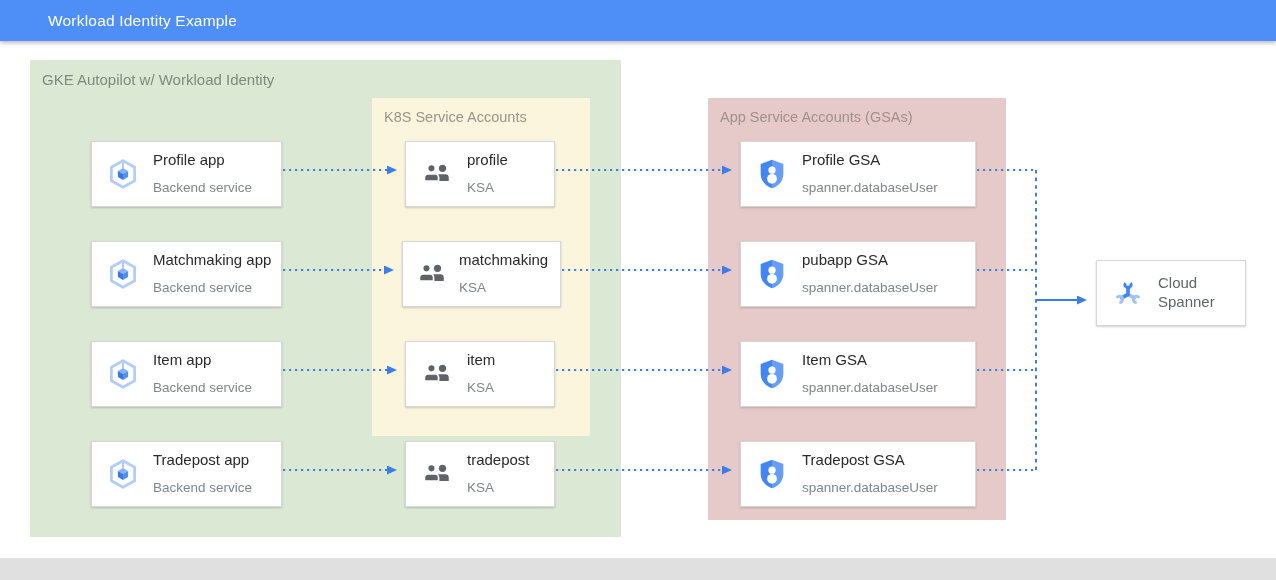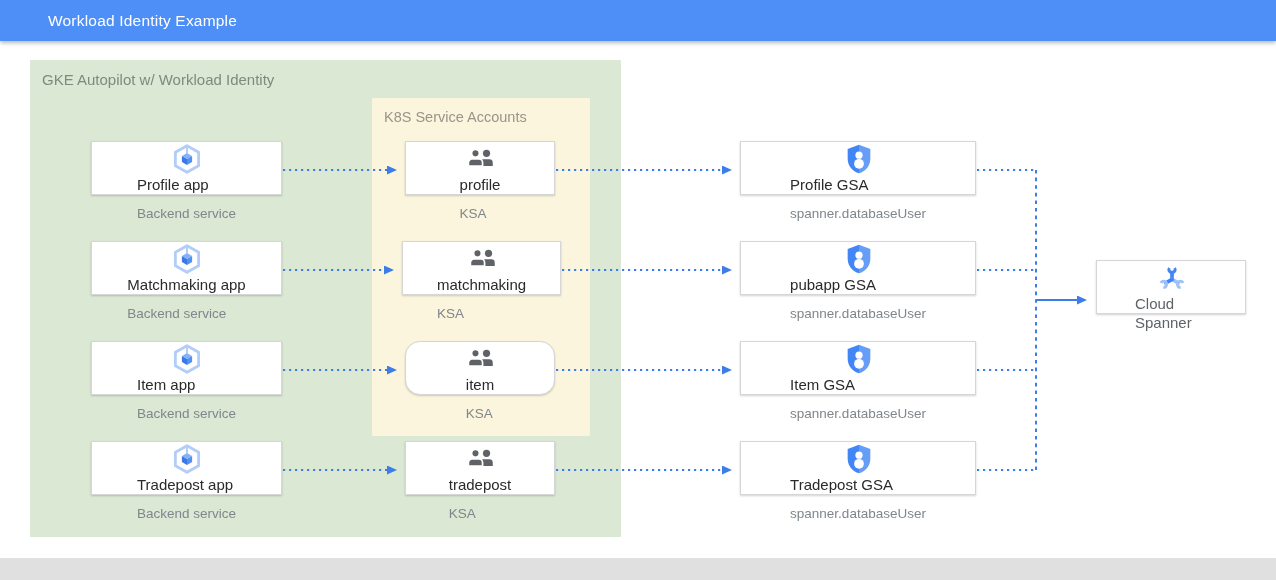--- a/index.html
+++ b/index.html
@@ -14,22 +14,22 @@
 
   .region{position:absolute;border-radius:1px;}
   .rlabel{position:absolute;left:12px;top:11px;font-size:15px;white-space:nowrap;}
   .region-gke{left:30px;top:60px;width:591px;height:477px;background:#dae8d4;}
   .region-gke>.rlabel{color:#7f8a7f;}
   .region-ksa{left:372px;top:98px;width:218px;height:338px;background:#faf5dc;}
   .region-ksa>.rlabel{color:#9a9489;font-size:14.5px;}
   .region-gsa{left:708px;top:98px;width:298px;height:422px;background:#e6caca;}
   .region-gsa>.rlabel{color:#a18f8f;font-size:14.5px;}
 
-  .node{position:absolute;height:54px;background:#ffffff;border:1px solid #d6d6d6;
-    box-shadow:0 1px 2px rgba(0,0,0,.18);display:flex;align-items:center;box-sizing:border-box;z-index:2;flex-direction:column;}
+  .node{position:absolute;height:66px;background:#ffffff;border:1px solid #d6d6d6;
+    box-shadow:0 1px 2px rgba(0,0,0,.18);display:flex;align-items:center;box-sizing:border-box;z-index:2;}
   .node .icon{width:34px;height:34px;margin:0 13px 0 14px;flex:0 0 auto;display:block;}
   .node .txt{line-height:1.25;}
   .node .t{font-size:15px;color:#2a2a2a;white-space:nowrap;}
   .node .s{font-size:13.5px;color:#80868b;margin-top:11px;white-space:nowrap;}
   .node-spanner .t{white-space:normal;width:72px;color:#5f6368;}
 
   .arrows{position:absolute;left:0;top:0;width:1276px;height:580px;z-index:3;pointer-events:none;}
 </style>
 </head>
 <body>
@@ -38,20 +38,23 @@
 
   <div class="titlebar">
     <span class="ttext">Workload Identity Example</span>
   </div>
 
   <div class="region region-gke">
     <span class="rlabel">GKE Autopilot w/ Workload Identity</span>
   </div>
   <div class="region region-ksa">
     <span class="rlabel">K8S Service Accounts</span>
+  </div>
+  <div class="region region-gsa">
+    <span class="rlabel">App Service Accounts (GSAs)</span>
   </div>
 
   <svg width="0" height="0" style="position:absolute">
     <defs>
       <g id="gke-icon-def">
         <path d="M12 2.6 L20.2 7.3 L20.2 16.7 L12 21.4 L3.8 16.7 L3.8 7.3 Z" fill="none" stroke="#b3cdf9" stroke-width="2" stroke-linejoin="round"></path>
         <path d="M12 3 L12 8" stroke="#b3cdf9" stroke-width="1.4"></path>
         <polygon points="12,7.8 15.6,9.9 12,12 8.4,9.9" fill="#85b1f9"></polygon>
         <polygon points="8.4,9.9 12,12 12,16.2 8.4,14.1" fill="#3b78e7"></polygon>
         <polygon points="15.6,9.9 12,12 12,16.2 15.6,14.1" fill="#5191f2"></polygon>
@@ -139,21 +142,21 @@
   </div>
   <div class="node" style="left:402px;top:241px;width:159px;">
     <svg class="icon" style="margin:0 10px 0 12px;" viewBox="0 0 24 24">
         <use href="#people-icon-def"></use>
       </svg>
     <div class="txt">
         <div class="t">matchmaking</div>
     <div class="s">KSA</div>
       </div>
   </div>
-  <div class="node" style="left:405px;top:341px;width:150px;border-radius:15px;">
+  <div class="node" style="left:405px;top:341px;width:150px;">
     <svg class="icon" viewBox="0 0 24 24">
         <use href="#people-icon-def"></use>
       </svg>
     <div class="txt">
         <div class="t">item</div>
     <div class="s">KSA</div>
       </div>
   </div>
   <div class="node" style="left:405px;top:441px;width:150px;">
     <svg class="icon" viewBox="0 0 24 24">

